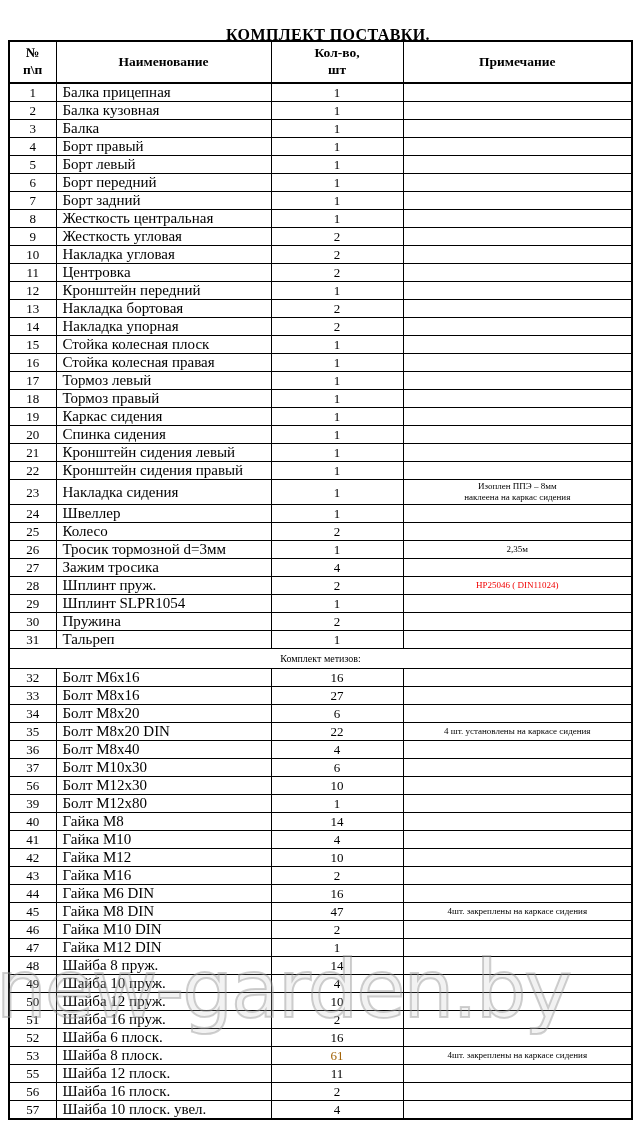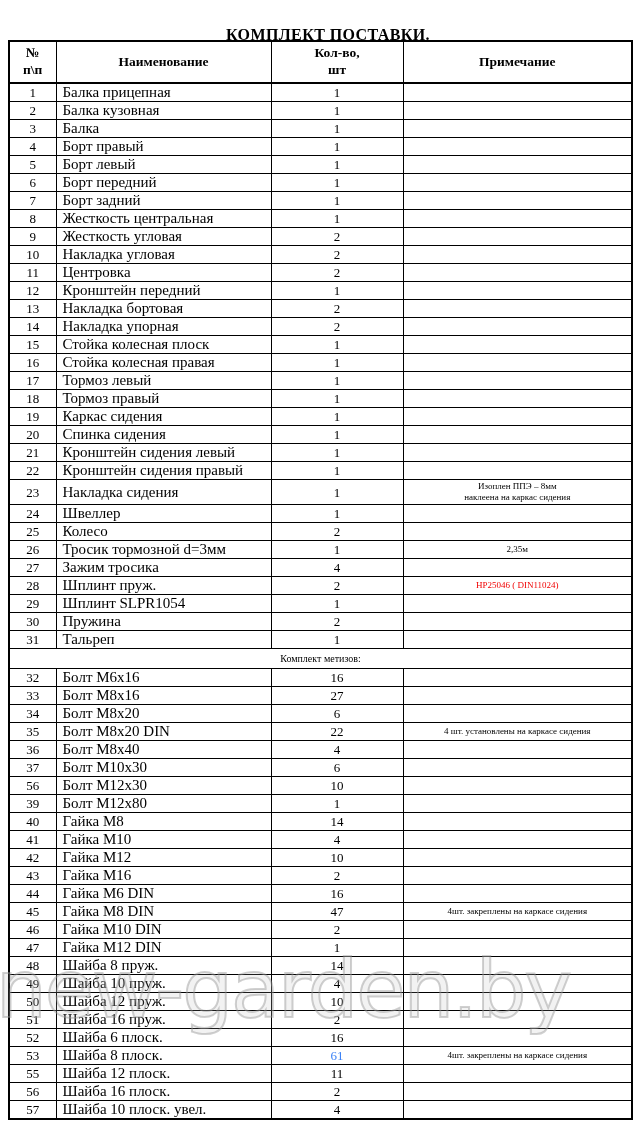--- a/index.html
+++ b/index.html
@@ -441,21 +441,21 @@
         </tr>
         <tr>
           <td class="c-num">52</td>
           <td class="c-name">Шайба 6 плоск.</td>
           <td class="c-qty">16</td>
           <td class="c-note"></td>
         </tr>
         <tr>
           <td class="c-num">53</td>
           <td class="c-name">Шайба 8 плоск.</td>
-          <td class="c-qty" style="color: #3b82f6;">61</td>
+          <td class="c-qty" style="color: #a16207;">61</td>
           <td class="c-note"><span>4шт. закреплены на каркасе сидения</span></td>
         </tr>
         <tr>
           <td class="c-num">55</td>
           <td class="c-name">Шайба 12 плоск.</td>
           <td class="c-qty">11</td>
           <td class="c-note"></td>
         </tr>
         <tr>
           <td class="c-num">56</td>

